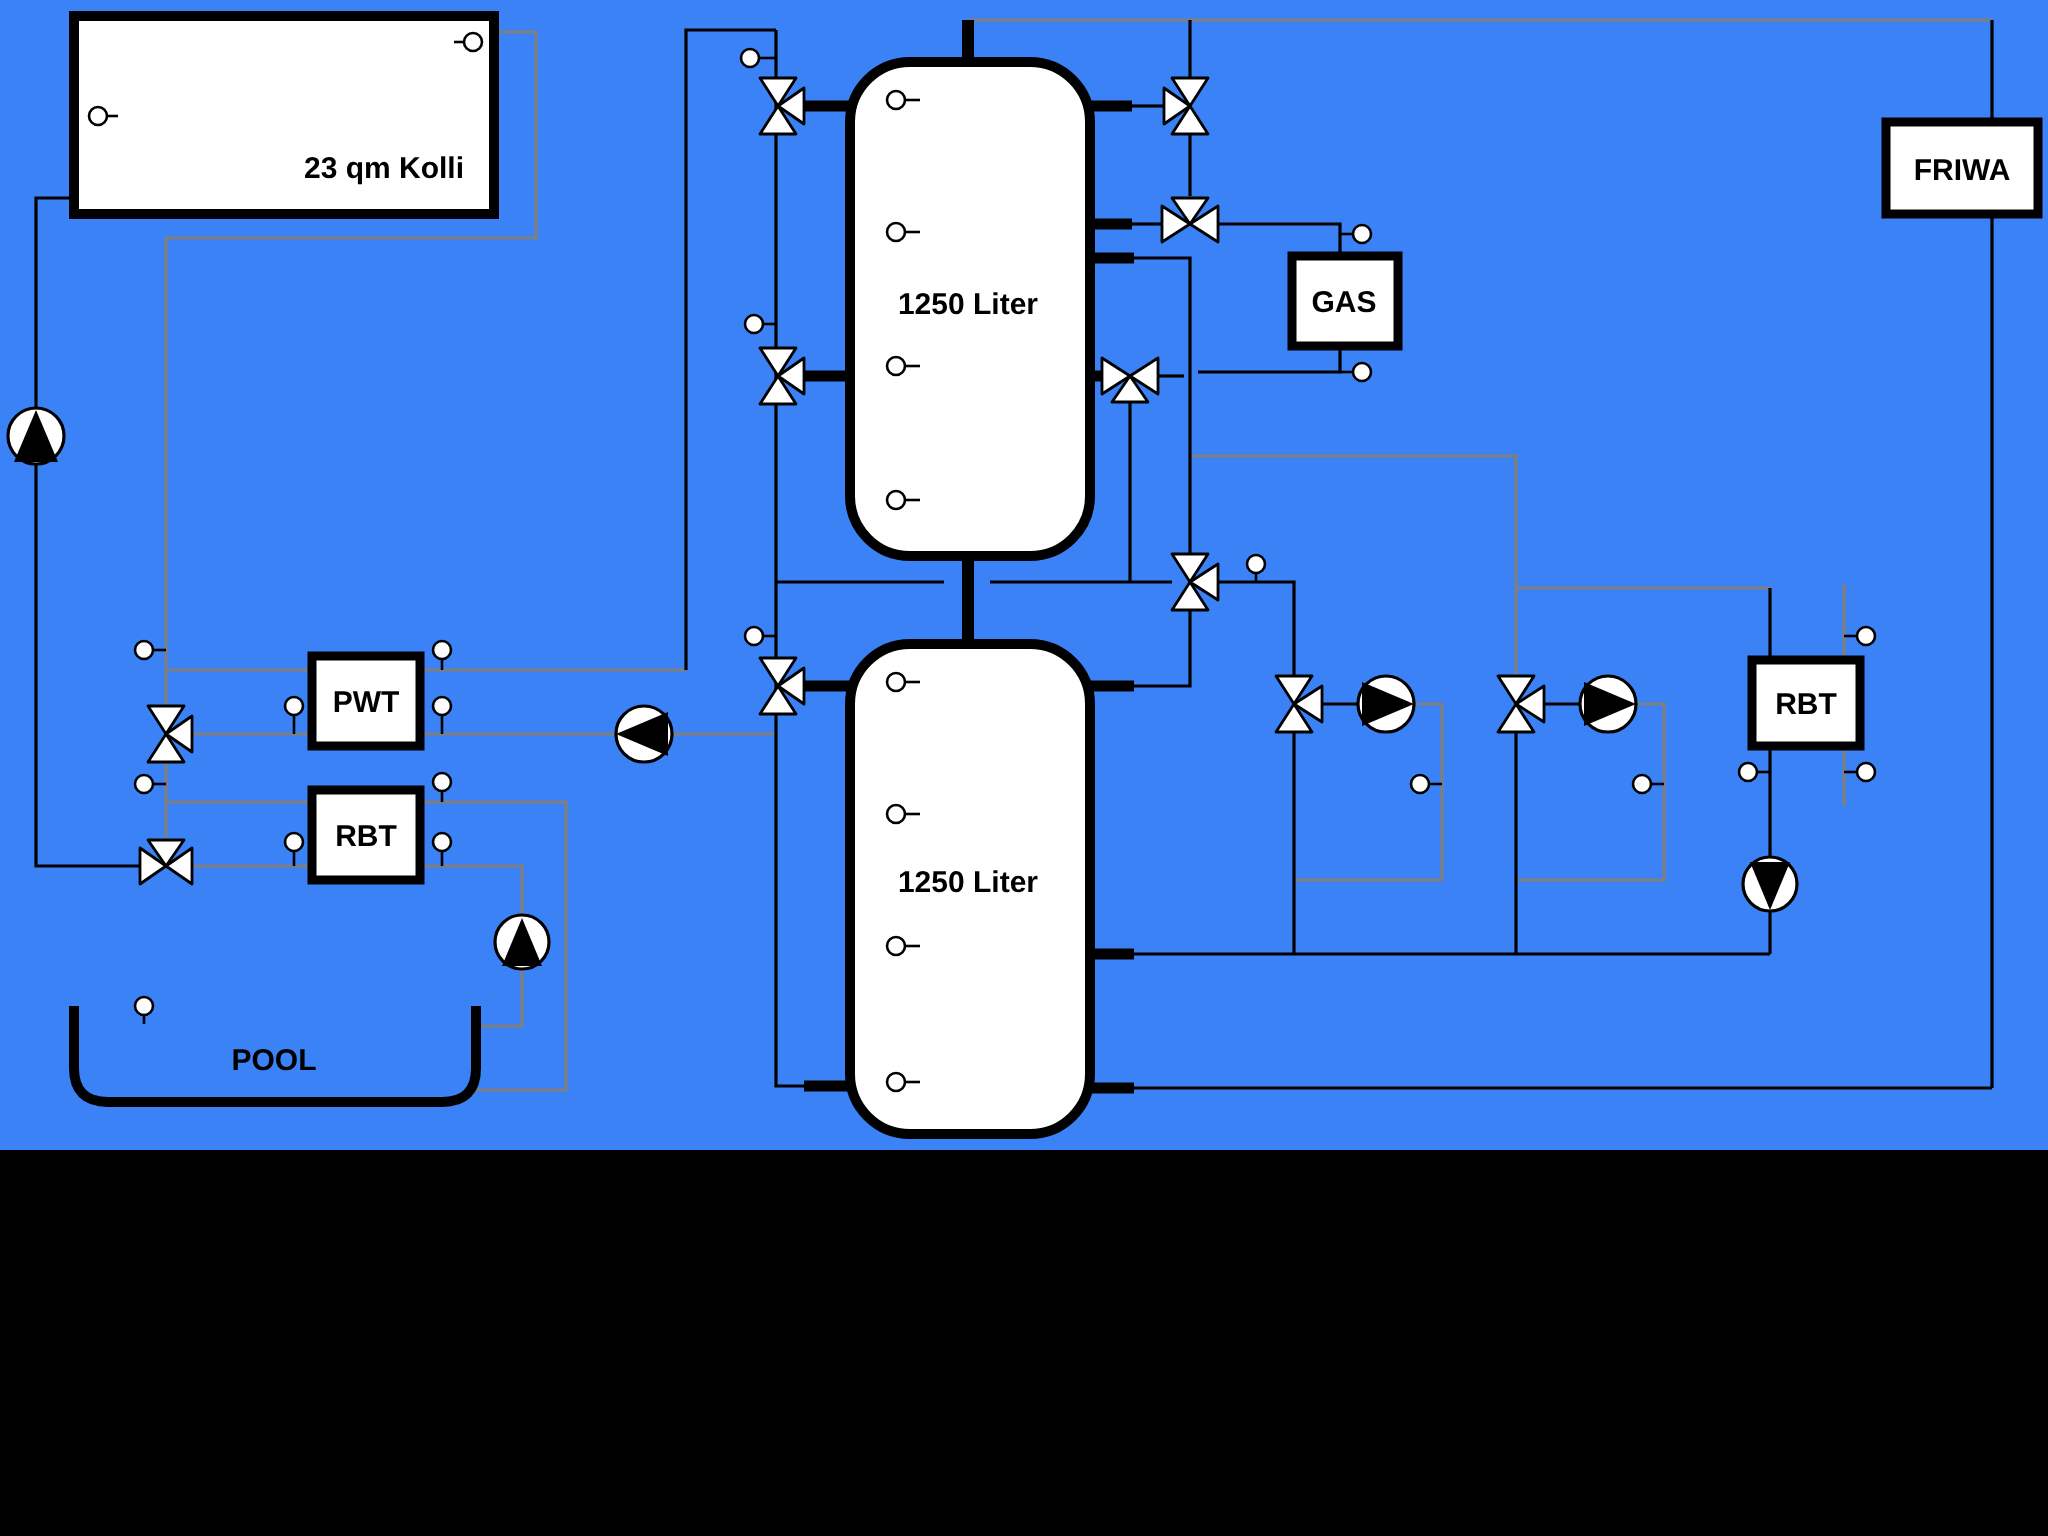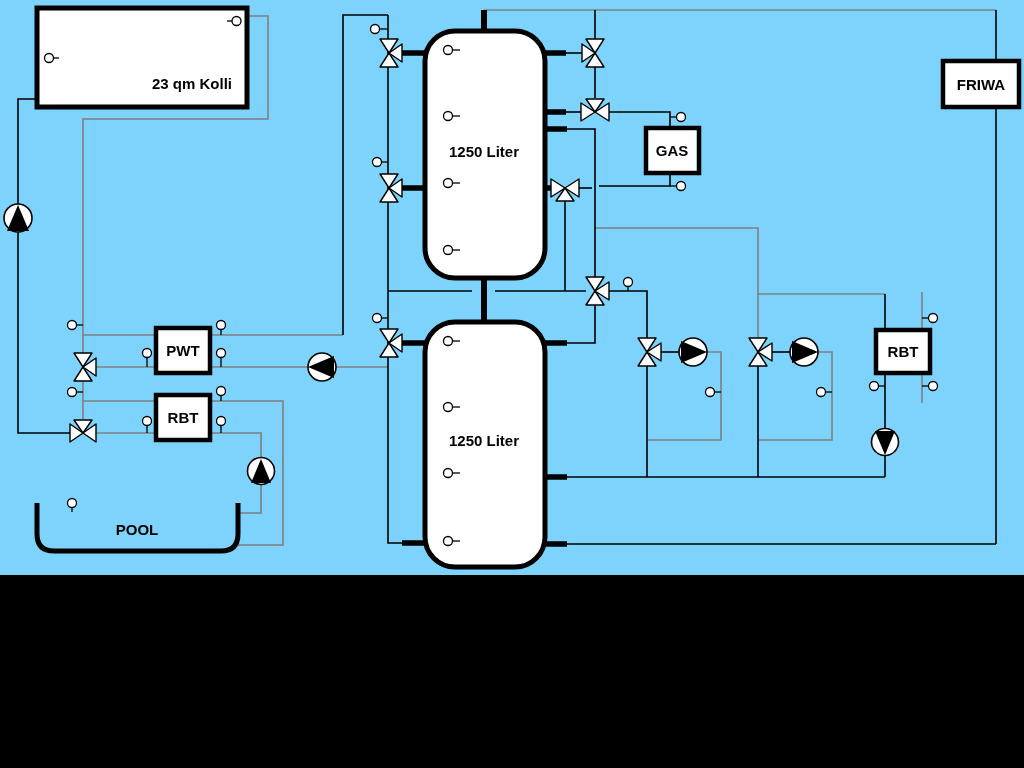--- a/index.html
+++ b/index.html
@@ -1,16 +1,16 @@
 <!DOCTYPE html>
 <html><head>
 <meta charset="utf-8">
 <style>
   html,body{margin:0;padding:0;background:#ffffff;}
-  .stage{position:relative;width:1024px;height:768px;background:#7dd3fc;overflow:hidden;
+  .stage{position:relative;width:1024px;height:768px;background:#3b82f6;overflow:hidden;
          font-family:"Liberation Sans", sans-serif;}
   svg{display:block}
   .lbl{font-family:"Liberation Sans", sans-serif;font-weight:700;fill:#000;}
 </style>
 </head>
 <body>
 
 <div class="stage">
 <svg width="1024" height="768" viewBox="0 0 1024 768">
 

